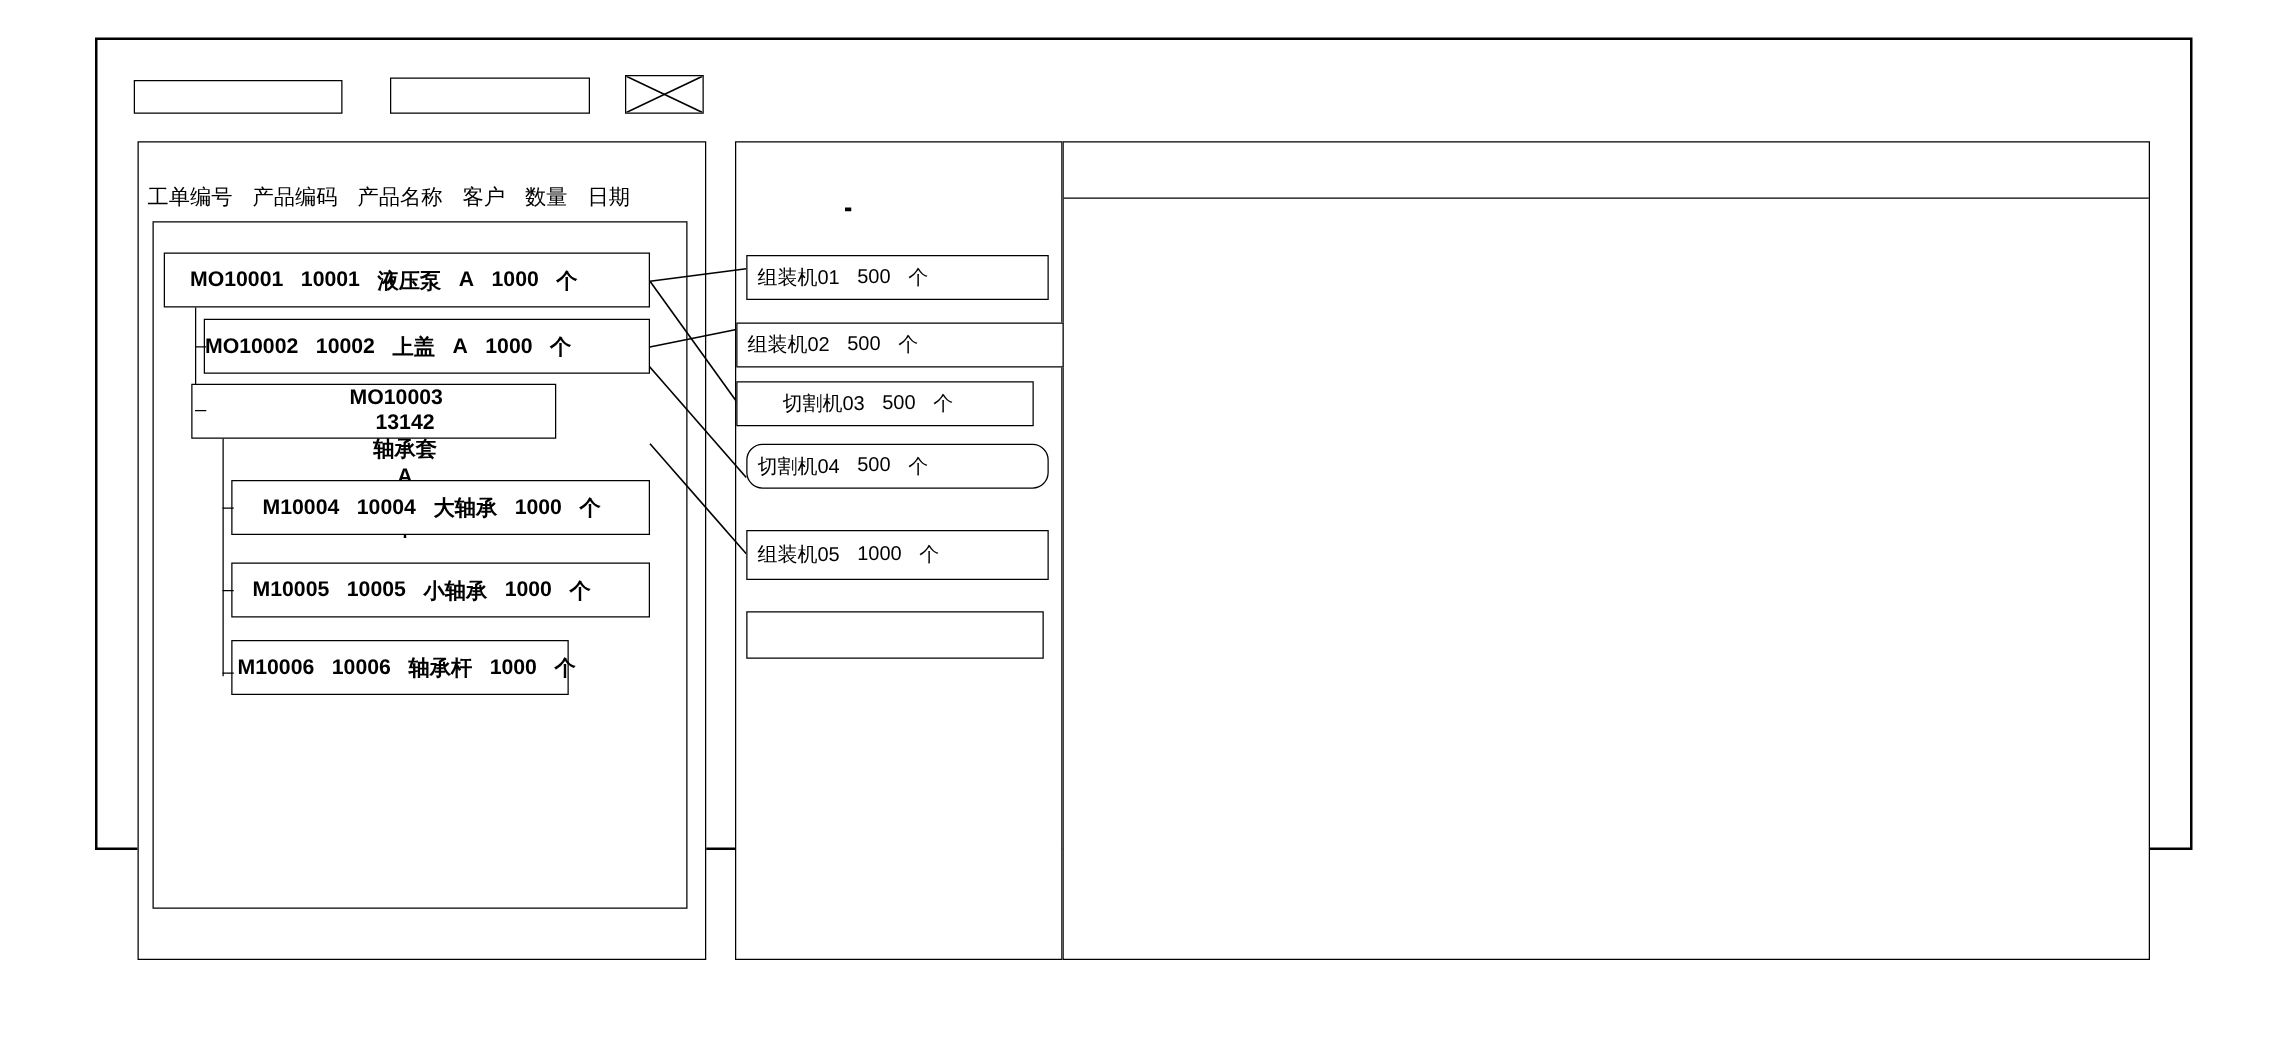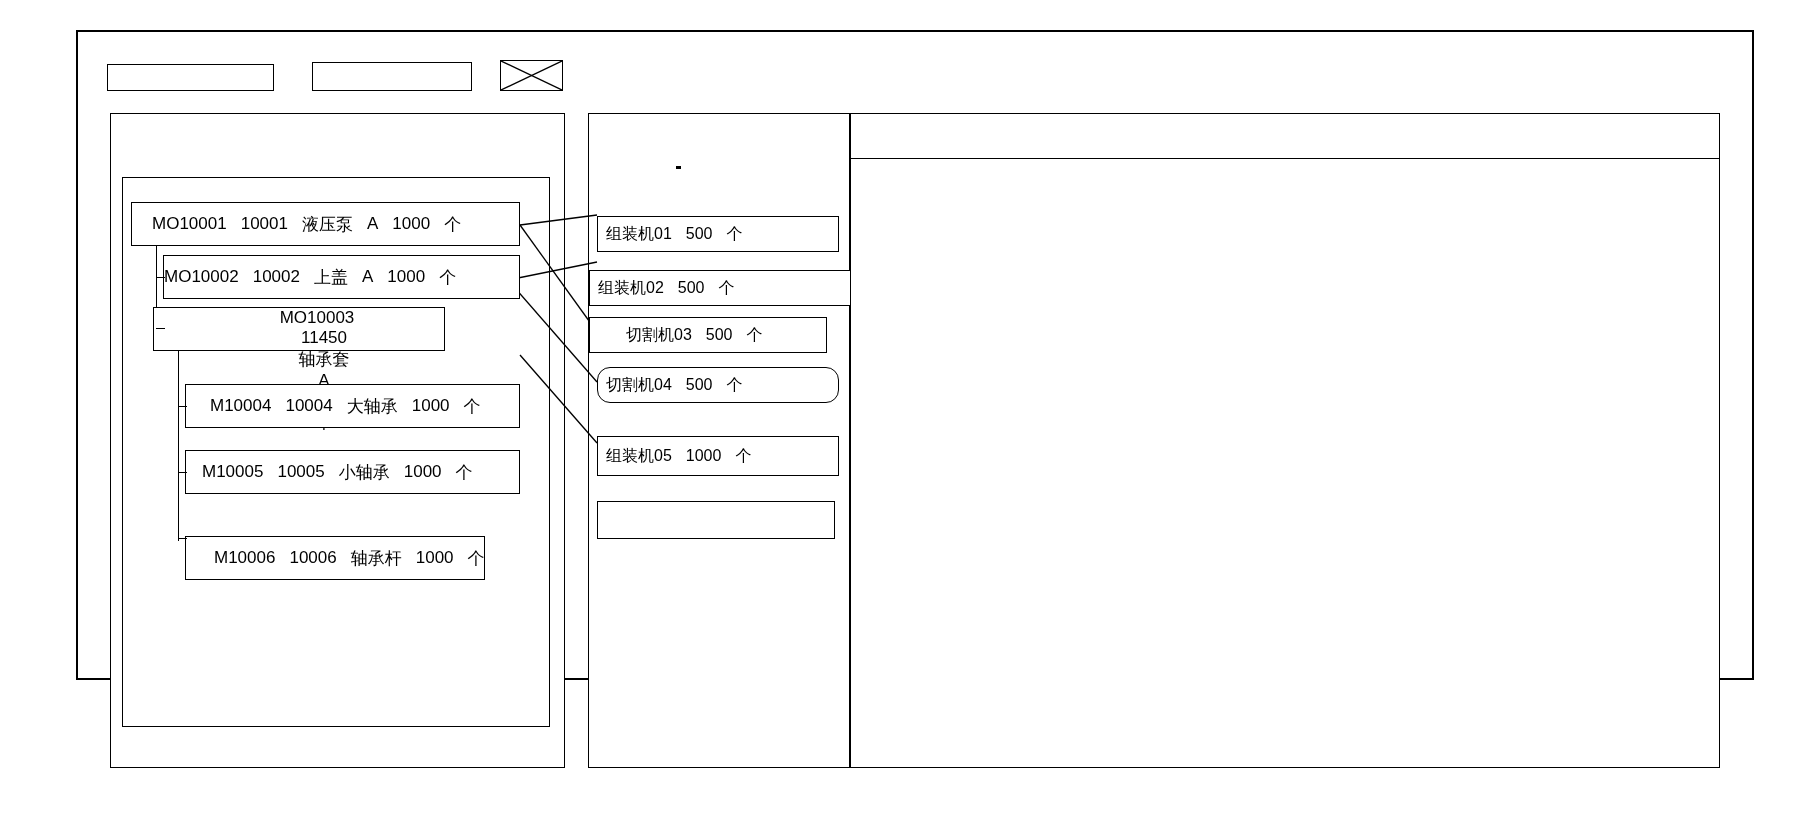--- a/index.html
+++ b/index.html
@@ -26,28 +26,28 @@
   
   #col-headers{position:absolute;left:118px;top:145px;width:430px;height:24px;display:flex;align-items:center;font-size:17px;white-space:nowrap;}
   #col-headers span{display:inline-block;}
   #col-headers span+span{margin-left:16px;}
 
   
   #tree-frame{position:absolute;left:122px;top:177px;width:428px;height:550px;border:1.2px solid #000;background:#fff;box-sizing:border-box;}
 
   
   .row{position:absolute;border:1.4px solid #000;background:#fff;box-sizing:border-box;display:flex;align-items:center;white-space:nowrap;font-size:17px;}
-  .row .cell{display:inline-block;}
+  .row .cell{display:inline-block;font-weight:bold;}
   .row .cell+.cell{margin-left:14px;text-align:right;}
 
   
   .elbow{position:absolute;background:#000;}
 
   
-  .mcard{position:absolute;border:1.4px solid #000;background:#fff;box-sizing:border-box;display:flex;align-items:center;white-space:nowrap;font-size:16px;padding-left:8px;margin-top:12px;}
+  .mcard{position:absolute;border:1.4px solid #000;background:#fff;box-sizing:border-box;display:flex;align-items:center;white-space:nowrap;font-size:16px;padding-left:8px;}
   .mcard .cell+.cell{margin-left:14px;}
 
   
   #links{position:absolute;left:0;top:0;width:1819px;height:833px;pointer-events:none;}
 </style>
 </head>
 <body>
 
 <div id="root">
 
@@ -61,20 +61,28 @@
       <line x1="63" y1="0" x2="0" y2="31" stroke="#000" stroke-width="1.4"></line>
     </svg>
   </div>
 
   <div class="panel" id="left-panel"></div>
   <div class="panel" id="mid-panel"></div>
   <div class="panel" id="right-panel"></div>
   <div id="right-rule"></div>
   <div id="mid-dot"></div>
 
+  <div id="col-headers">
+      <span>工单编号</span>
+      <span>产品编码</span>
+      <span>产品名称</span>
+      <span>客户</span>
+      <span>数量</span>
+      <span>日期</span>
+    </div>
 
   <div id="tree-frame"></div>
 
   <svg id="links">
     <g stroke="#000" stroke-width="1.3" fill="none">
       <line x1="520" y1="225" x2="597" y2="215"></line>
       <line x1="520" y1="225" x2="597" y2="332"></line>
       <line x1="508" y1="280" x2="597" y2="262"></line>
       <line x1="508" y1="280" x2="597" y2="382"></line>
       <line x1="520" y1="355" x2="597" y2="443"></line>
@@ -93,41 +101,41 @@
       <div class="row" style="left: 163px; top: 255px; width: 357px; height: 44px; ">
         <span class="cell">MO10002</span>
         <span class="cell">10002</span>
         <span class="cell">上盖</span>
         <span class="cell">A</span>
         <span class="cell">1000</span>
         <span class="cell">个</span>
       </div>
       <div class="row" style="left: 153px; top: 307px; width: 292px; height: 44px; padding-left: 36px; flex-direction: column;">
         <span class="cell">MO10003</span>
-        <span class="cell">11450</span>
+        <span class="cell">13142</span>
         <span class="cell">轴承套</span>
         <span class="cell">A</span>
         <span class="cell">1000</span>
         <span class="cell">个</span>
       </div>
       <div class="row" style="left: 185px; top: 384px; width: 335px; height: 44px; padding-left: 24px;">
         <span class="cell">M10004</span>
         <span class="cell">10004</span>
         <span class="cell">大轴承</span>
         <span class="cell">1000</span>
         <span class="cell">个</span>
       </div>
       <div class="row" style="left: 185px; top: 450px; width: 335px; height: 44px; padding-left: 16px;">
         <span class="cell">M10005</span>
         <span class="cell">10005</span>
         <span class="cell">小轴承</span>
         <span class="cell">1000</span>
         <span class="cell">个</span>
       </div>
-      <div class="row" style="left: 185px; top: 536px; width: 300px; height: 44px; padding-left: 28px;">
+      <div class="row" style="left: 185px; top: 512px; width: 270px; height: 44px; padding-left: 4px;">
         <span class="cell">M10006</span>
         <span class="cell">10006</span>
         <span class="cell">轴承杆</span>
         <span class="cell">1000</span>
         <span class="cell">个</span>
       </div>
     </div>
   <div id="cards-layer">
       <div class="mcard" style="left: 597px; top: 204px; width: 242px; height: 36px;">
         <span class="cell">组装机01</span>

